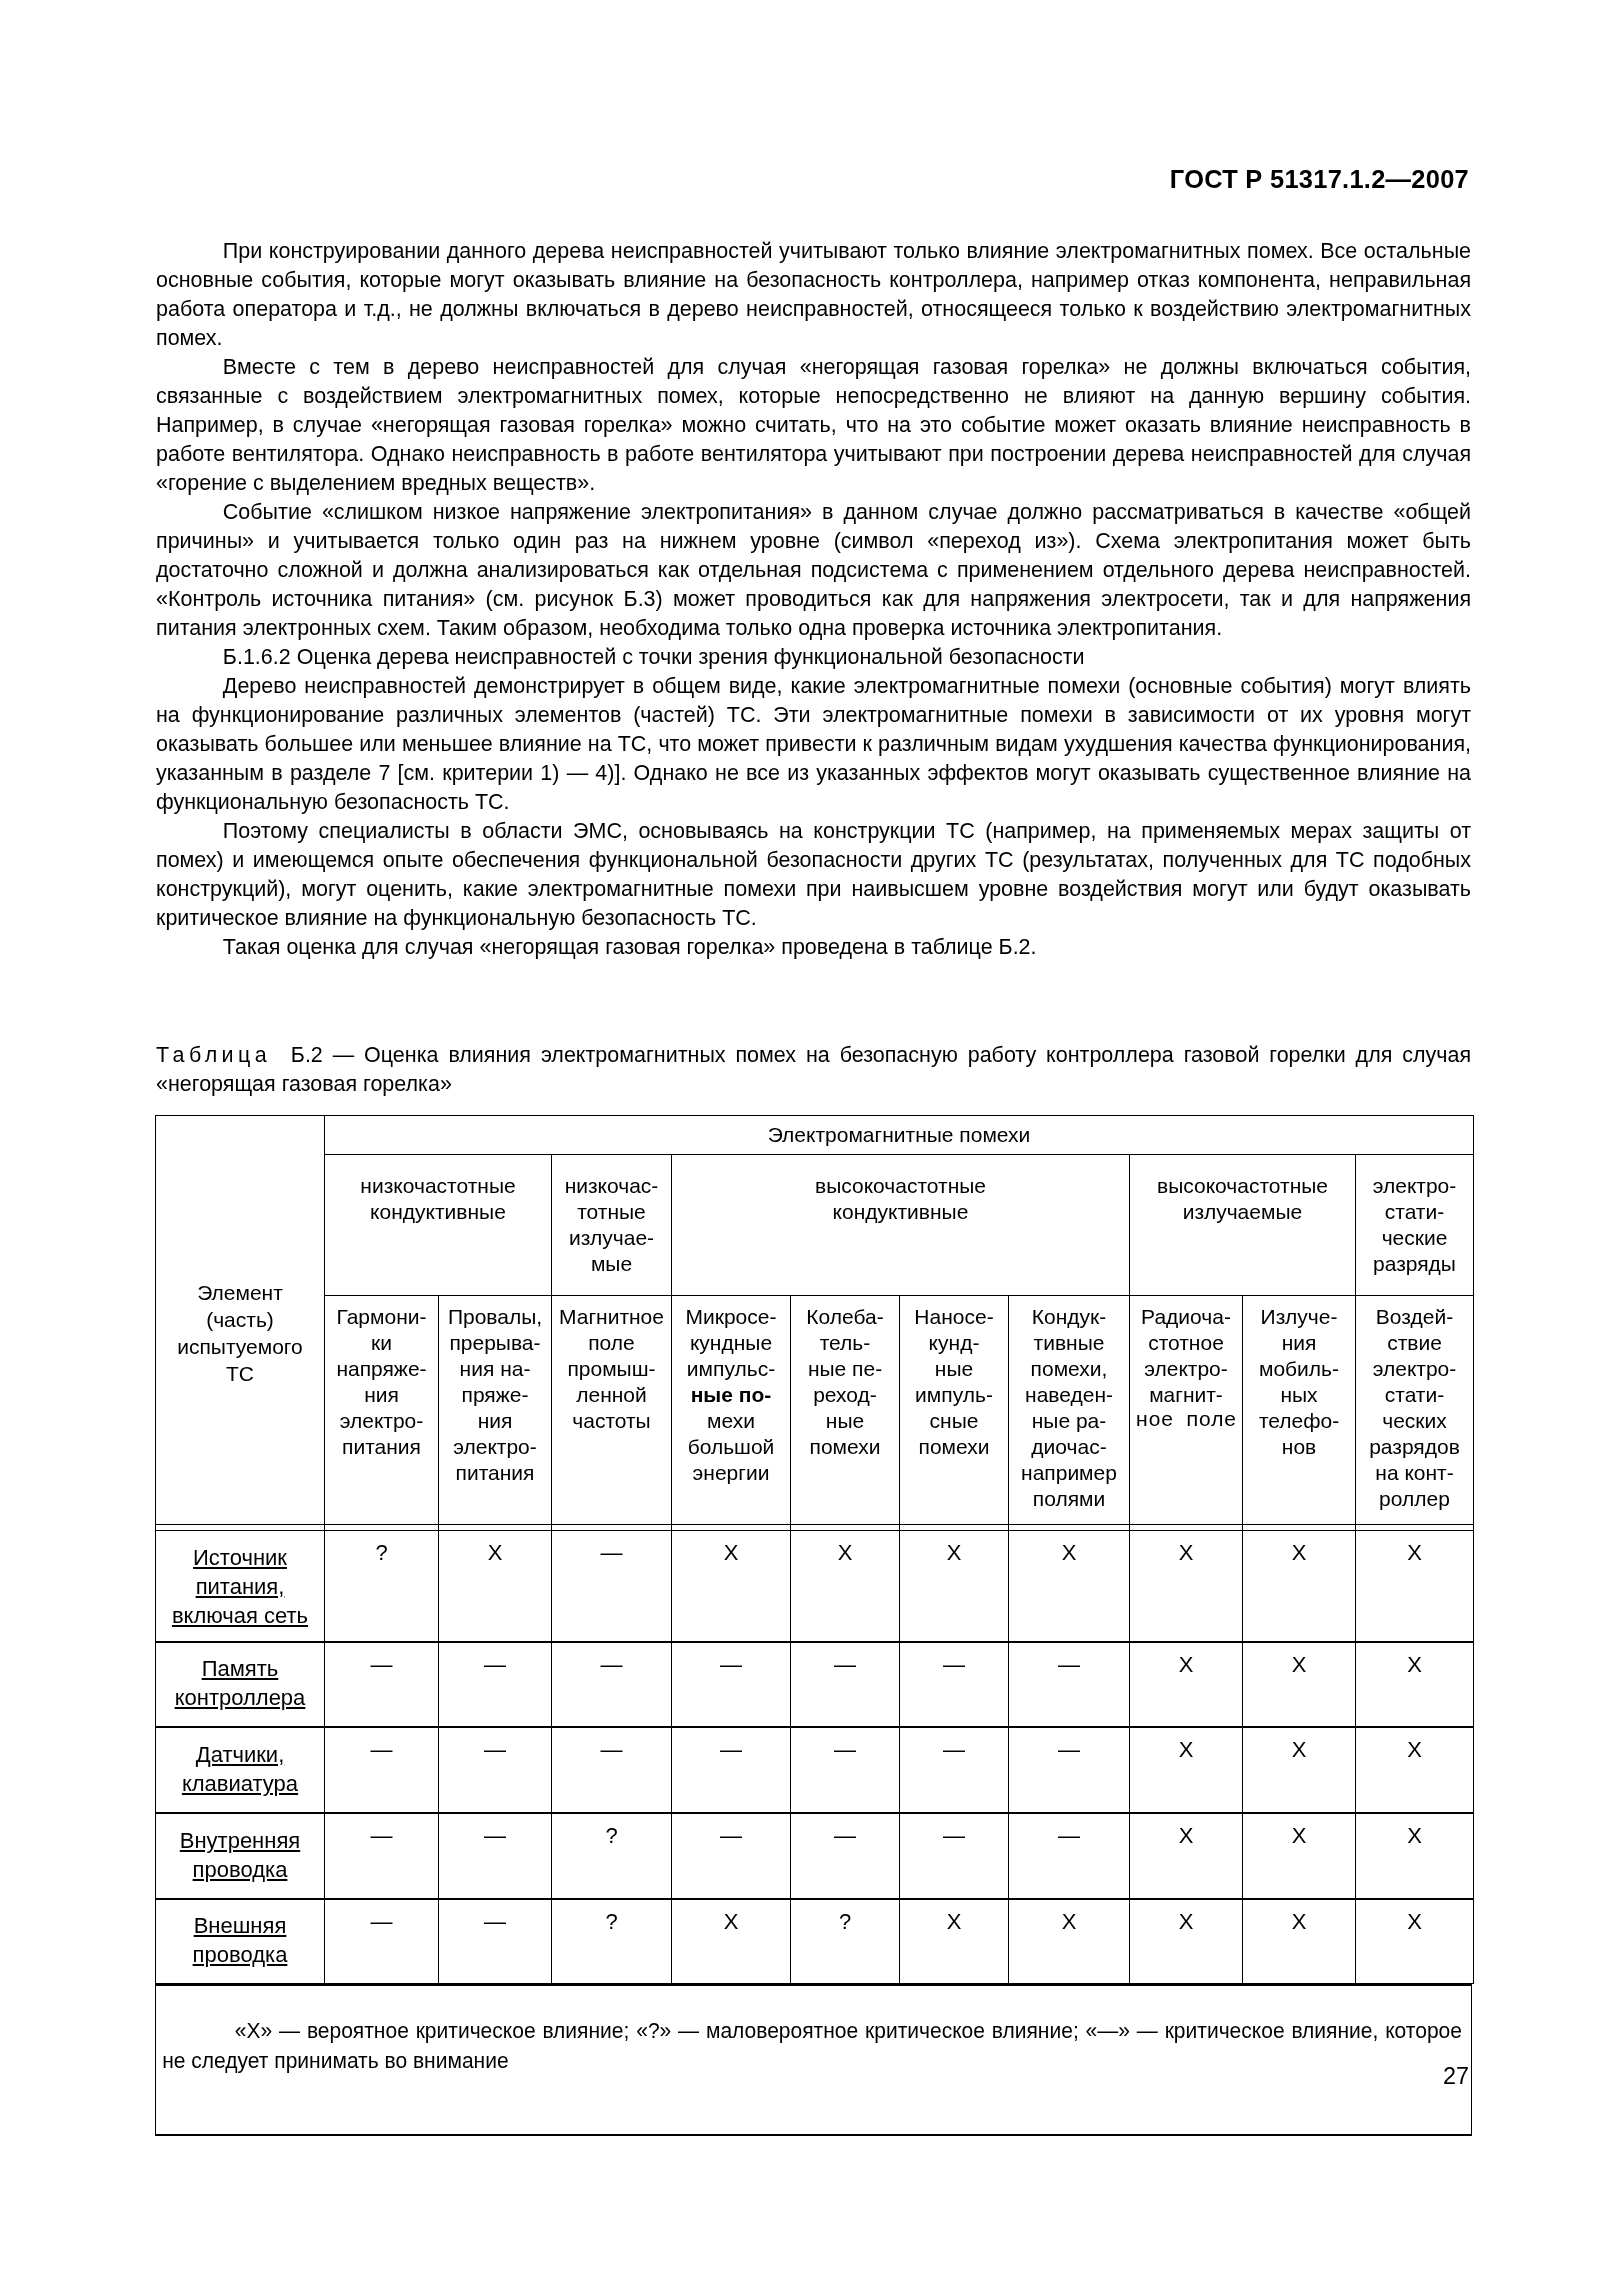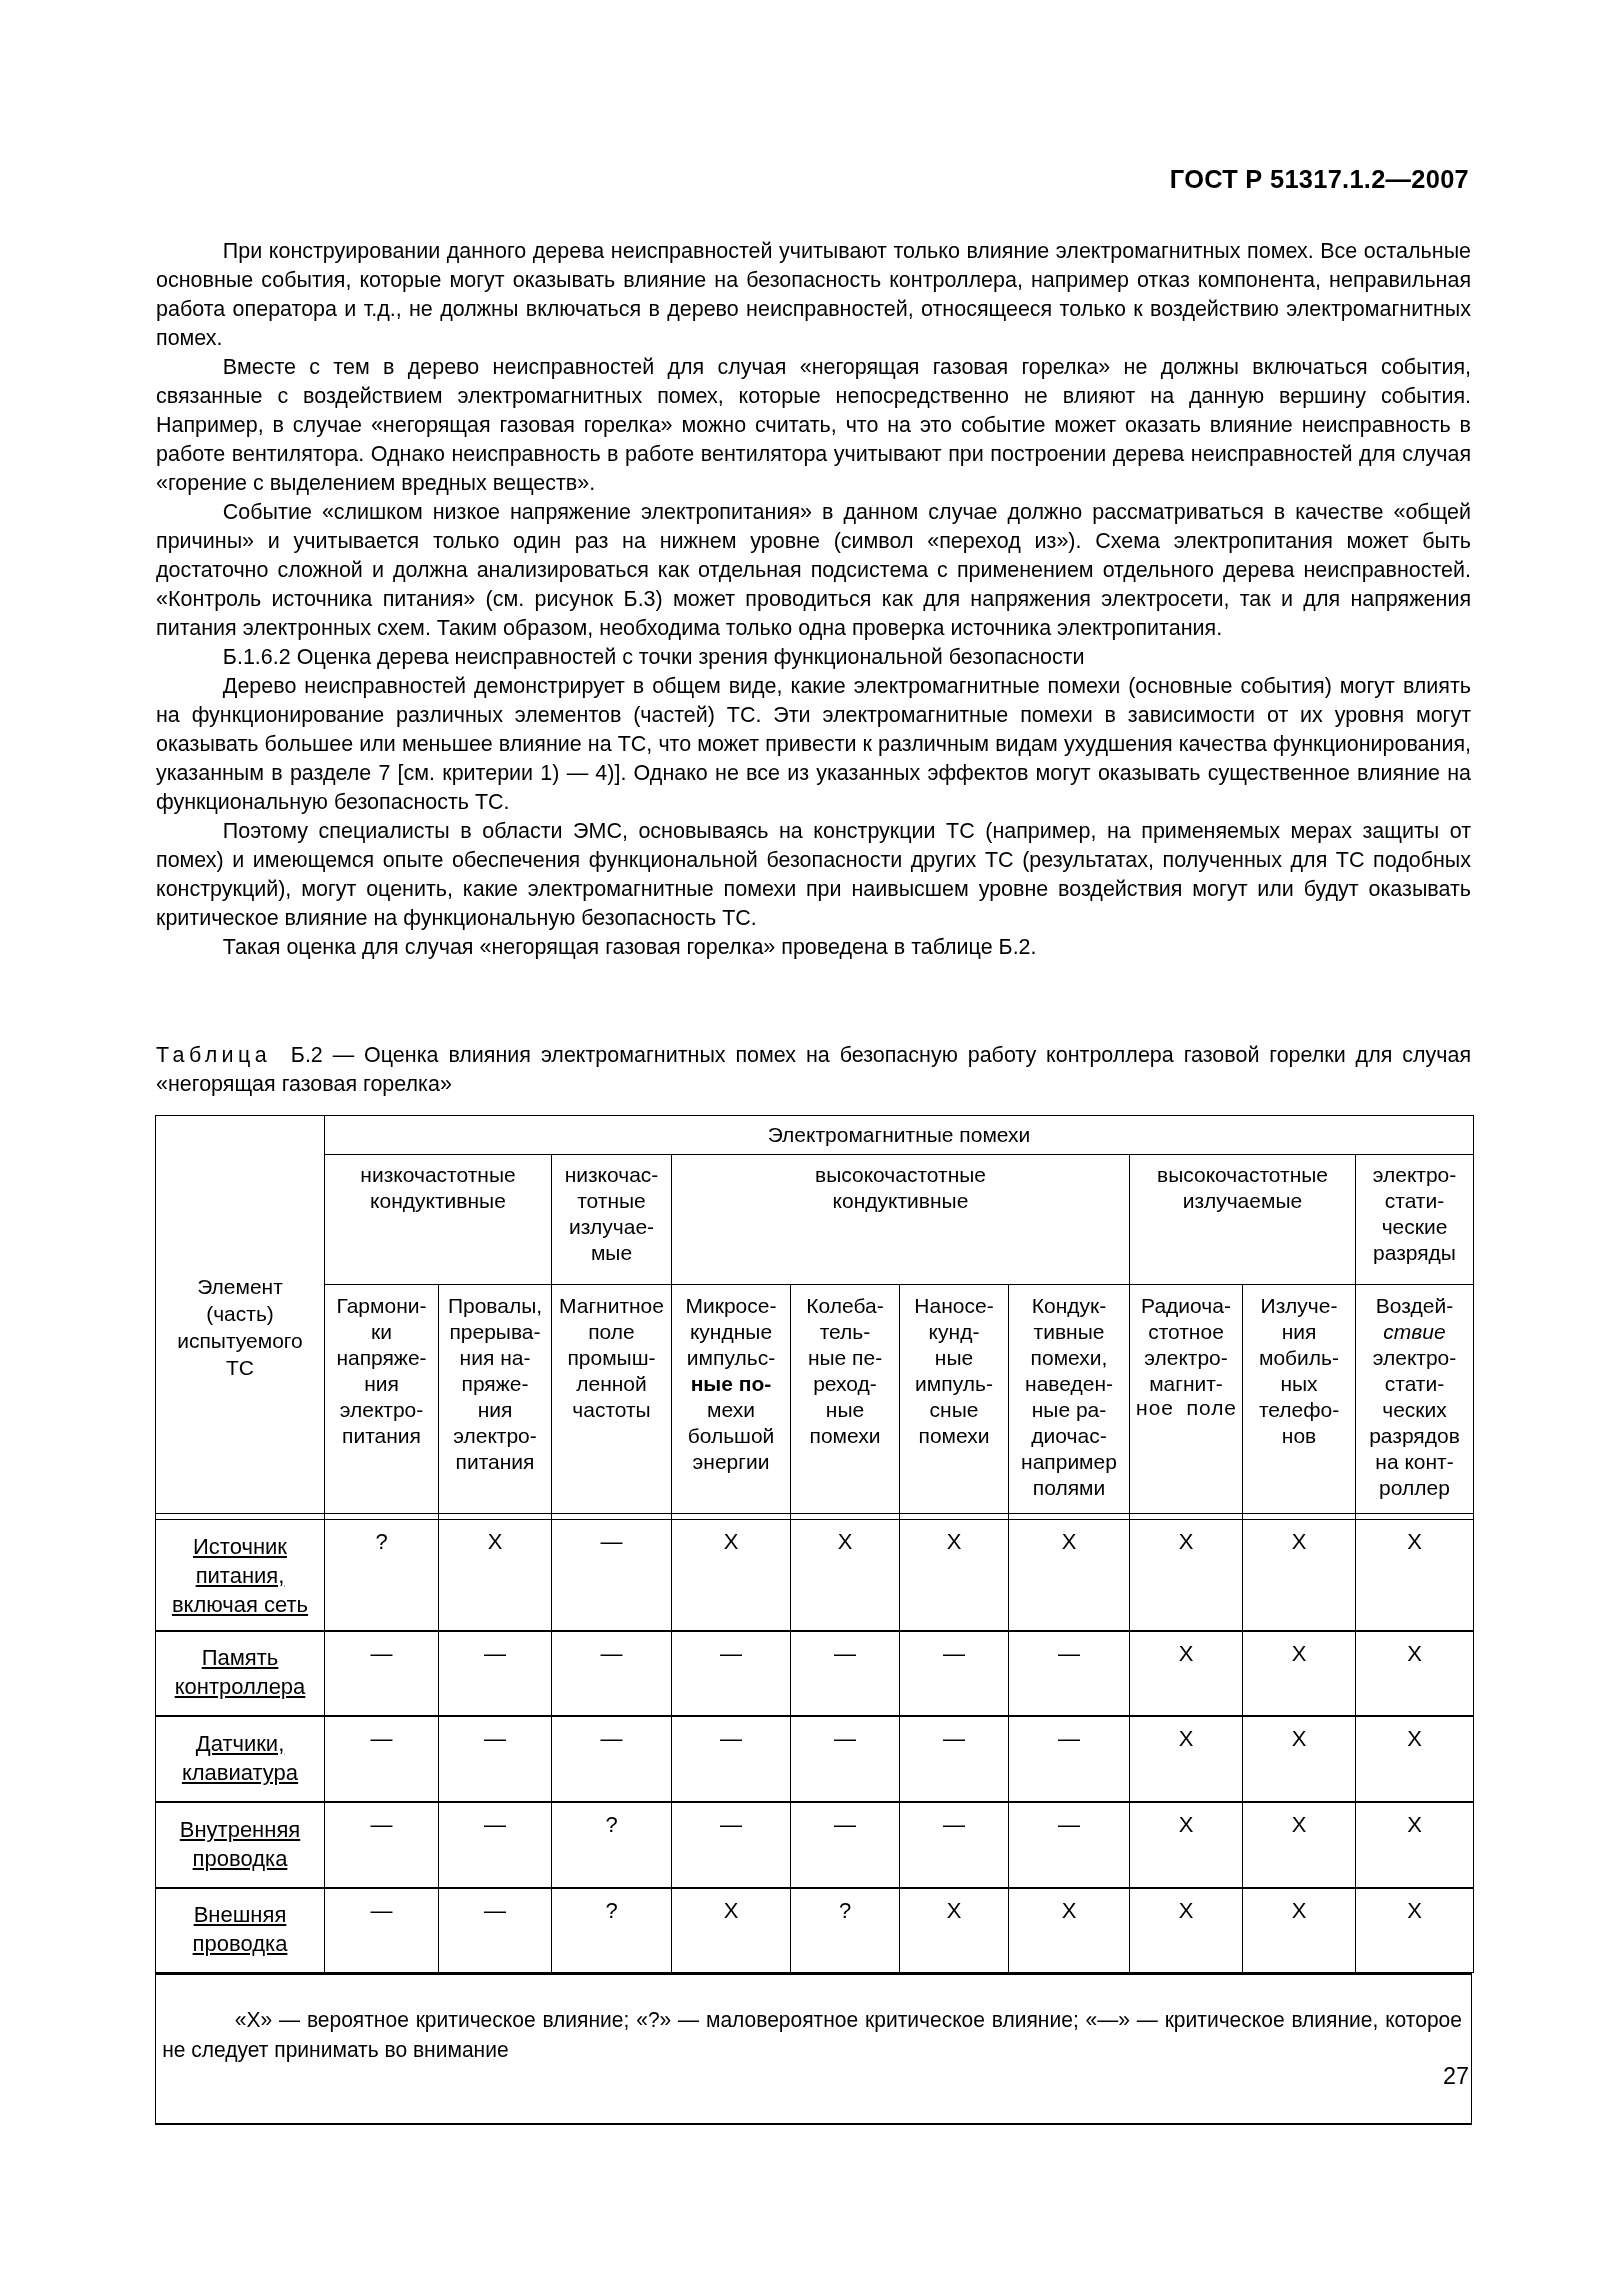--- a/index.html
+++ b/index.html
@@ -32,21 +32,21 @@
     }
     table {
       border-collapse: collapse; width: 1317px; table-layout: fixed;
       font-size: 21px; line-height: 26px;
     }
     td, th {
       border: 1.3px solid #000; padding: 0; text-align: center;
       vertical-align: top; font-weight: normal;
     }
     .hdr-top { height: 38px; vertical-align: middle; font-size: 21px; }
-    .hdr-group { height: 122px; padding-top: 7px; }
+    .hdr-group { height: 122px; padding-top: 18px; }
     .hdr-sub { height: 220px; padding-top: 7.8px; line-height: 26px; }
     .hdr-sub span { display: block; }
     .elem-head { vertical-align: middle; line-height: 27px; padding-top: 26px; }
     .dbl td { height: 5.2px; border-top: 1.3px solid #000; border-bottom: 1.3px solid #000; }
     .row td { height: 72px; padding-top: 9px; font-size: 22px; }
     .row td.elem { font-size: 22px; line-height: 29px; padding-top: 11.7px; text-decoration: underline; }
     .row.tall td { height: 98px; }
     .thick-top td { border-top: 2px solid #000; }
     .legend {
       border: 1.3px solid #000; border-top: 2px solid #000; border-bottom: 2px solid #000;
@@ -202,21 +202,21 @@
           <th class="hdr-sub">
             <span style="display: block;">Излуче-</span>
             <span style="display: block;">ния</span>
             <span style="display: block;">мобиль-</span>
             <span style="display: block;">ных</span>
             <span style="display: block;">телефо-</span>
             <span style="display: block;">нов</span>
           </th>
           <th class="hdr-sub">
             <span style="display: block;">Воздей-</span>
-            <span style="display: block; font-style: italic;">ствие</span>
+            <span style="display: block;">ствие</span>
             <span style="display: block;">электро-</span>
             <span style="display: block;">стати-</span>
             <span style="display: block;">ческих</span>
             <span style="display: block;">разрядов</span>
             <span style="display: block;">на конт-</span>
             <span style="display: block;">роллер</span>
           </th>
         </tr>
     </thead>
     <tbody id="tbody">

